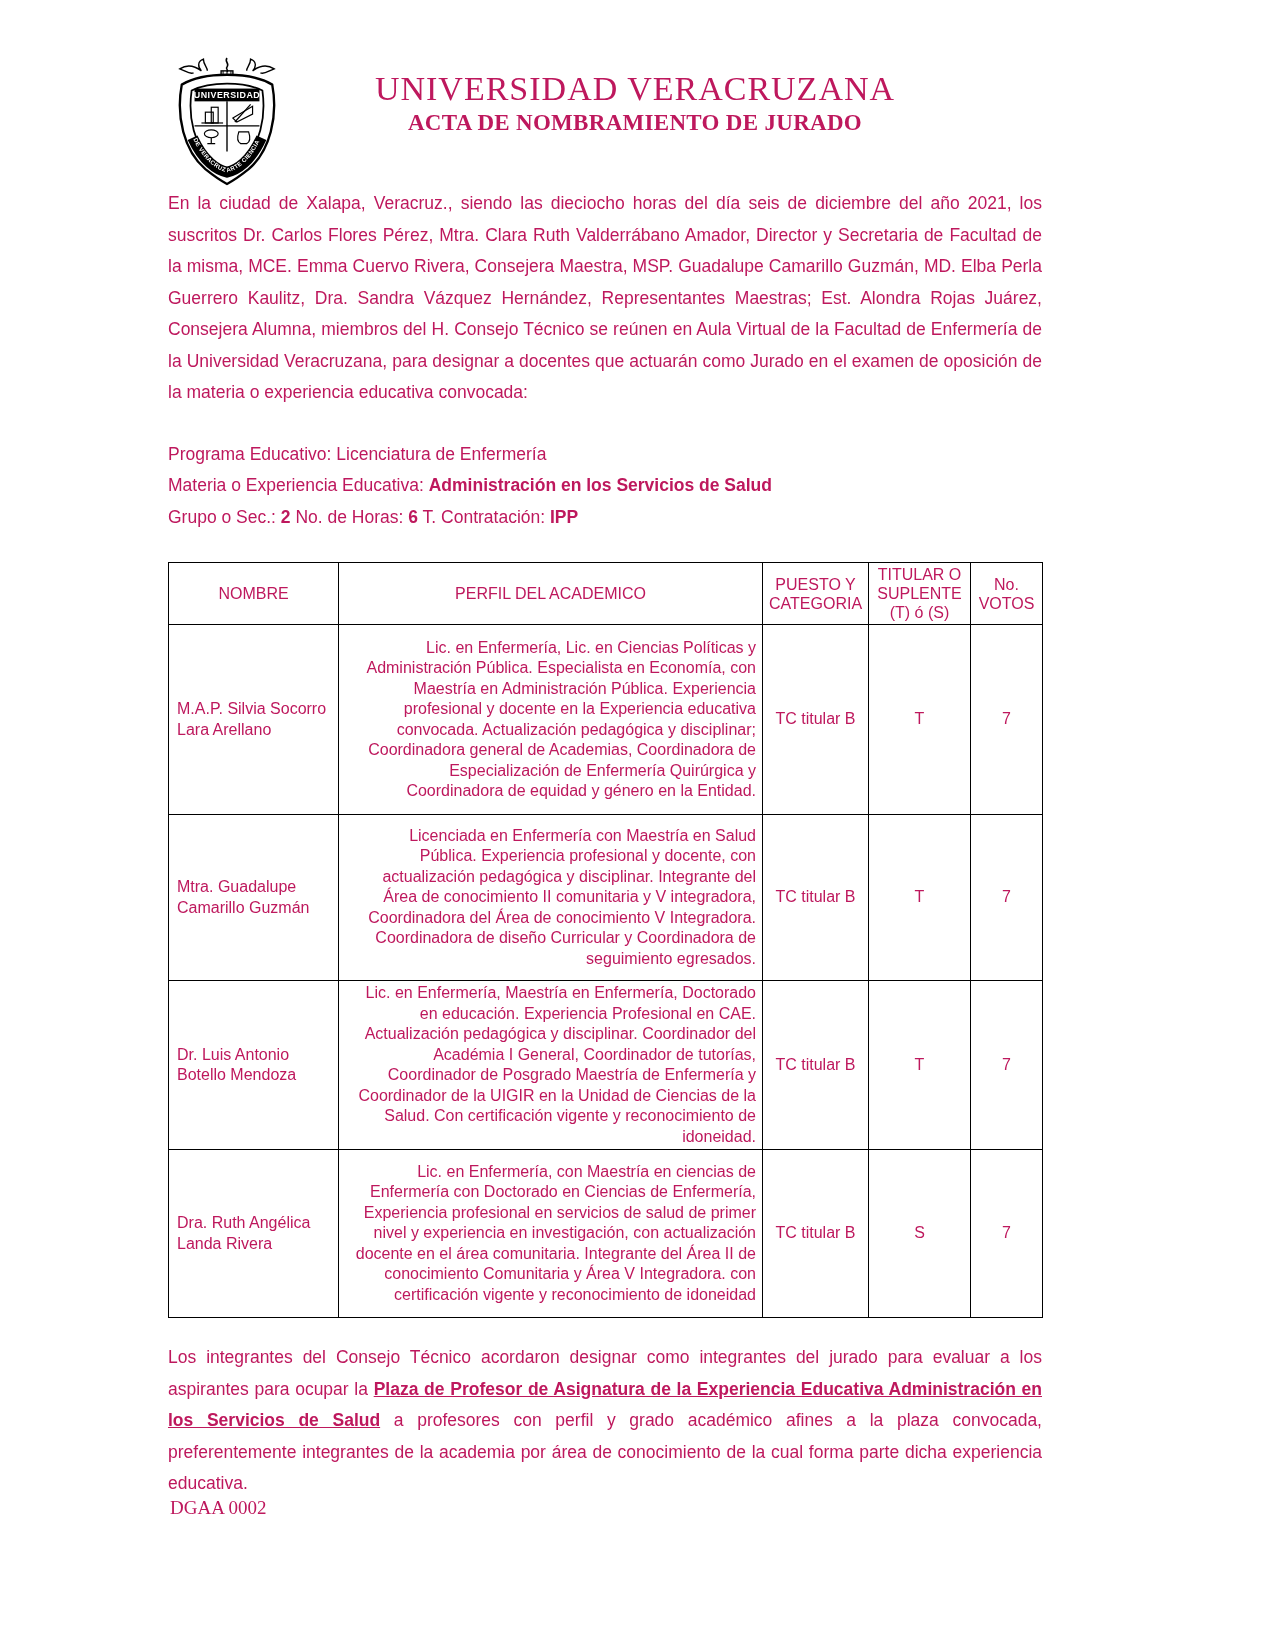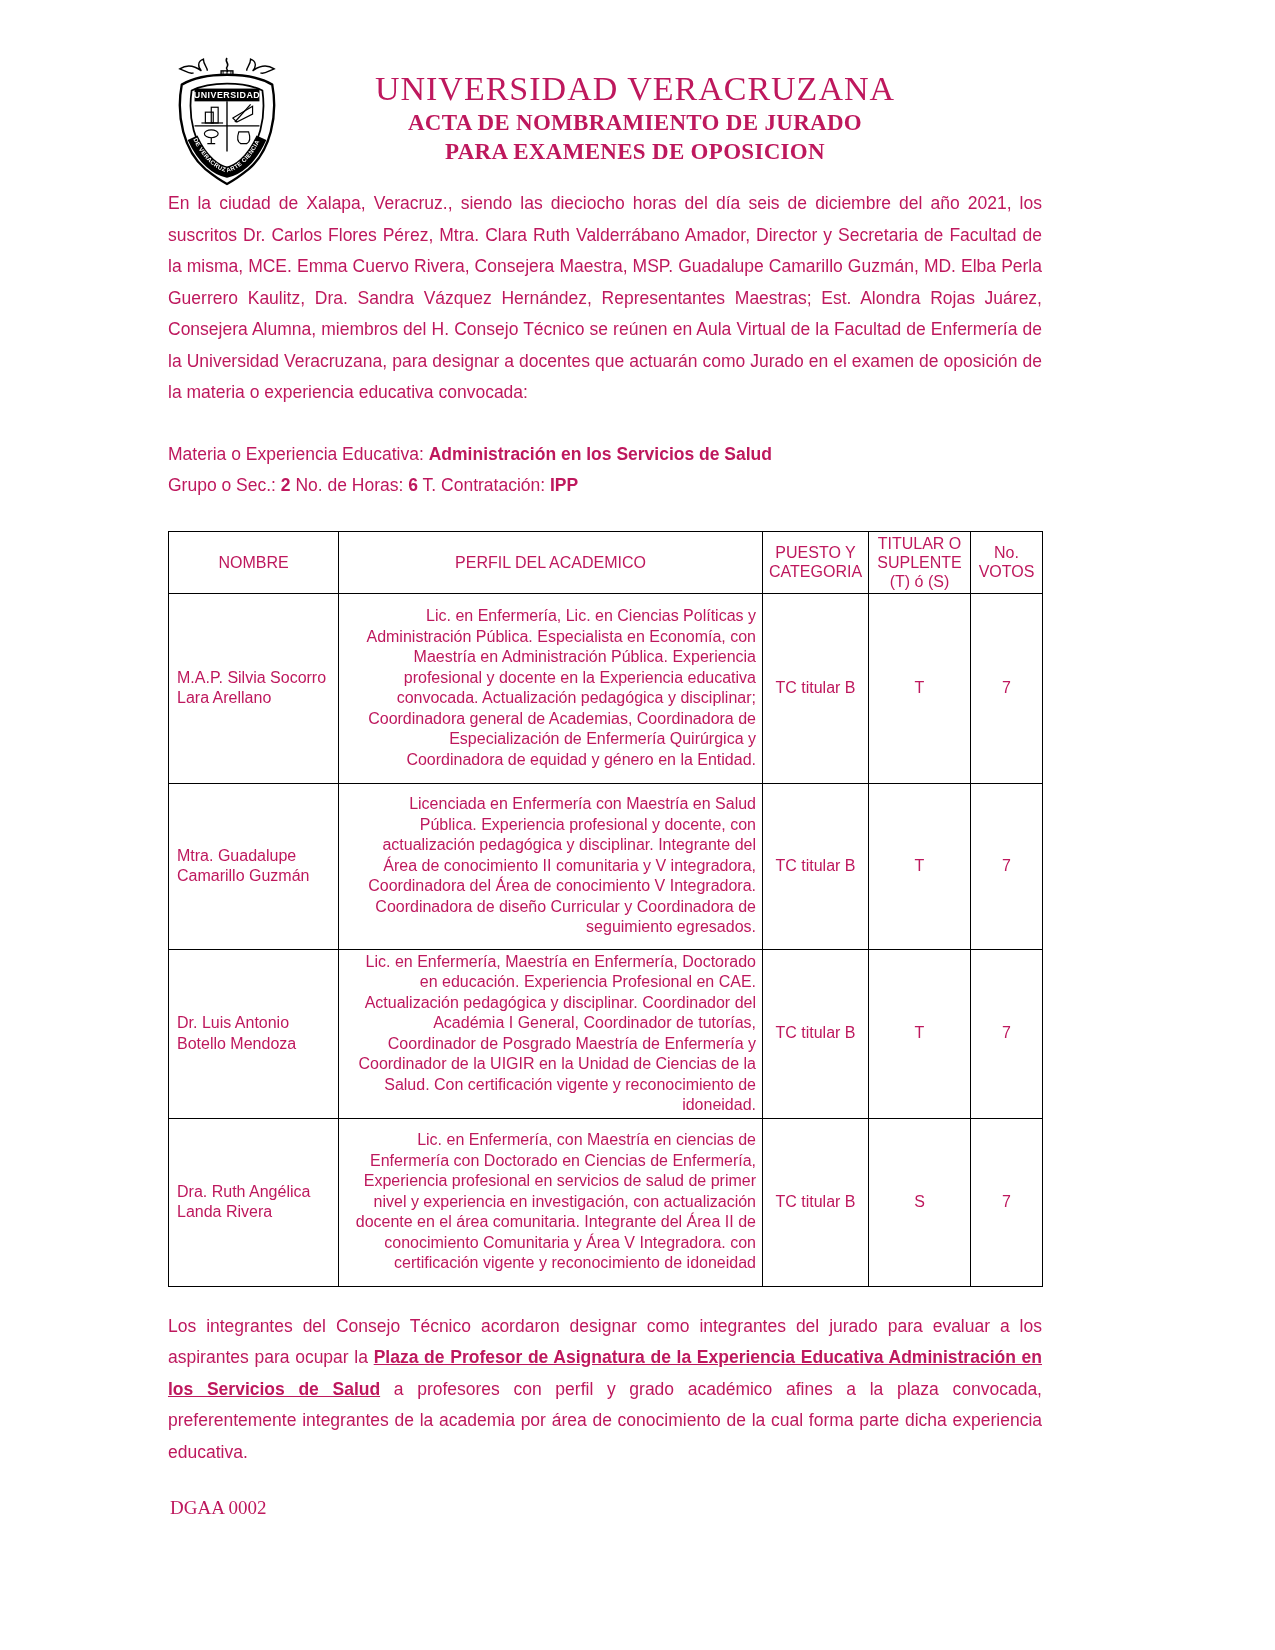--- a/index.html
+++ b/index.html
@@ -97,27 +97,27 @@
 
           <path id="uvband" d="M25,82 C36,106 50,115 60,117 C70,115 84,106 95,82" fill="none" stroke="#000" stroke-width="11"></path>
           <text font-family="Liberation Sans, sans-serif" font-size="6" font-weight="bold" fill="#ffffff" letter-spacing="0.4">
             <textPath href="#uvband" startOffset="50%" text-anchor="middle">LIS DE VERACRUZ ARTE CIENCIA LUZ</textPath>
           </text>
         </svg>
       </div>
       <div class="titles">
         <div class="uni-title">UNIVERSIDAD VERACRUZANA</div>
         <div class="acta-title">ACTA DE NOMBRAMIENTO DE JURADO</div>
-        <div class="acta-title">PARA EXAMENES DE OPOSICION</div>
       </div>
     </div>
 
     <p class="para intro">En la ciudad de Xalapa, Veracruz., siendo las dieciocho horas del día seis de diciembre del año 2021, los suscritos Dr. Carlos Flores Pérez, Mtra. Clara Ruth Valderrábano Amador, Director y Secretaria de Facultad de la misma, MCE. Emma Cuervo Rivera, Consejera Maestra, MSP. Guadalupe Camarillo Guzmán, MD. Elba Perla Guerrero Kaulitz, Dra. Sandra Vázquez Hernández, Representantes Maestras; Est. Alondra Rojas Juárez, Consejera Alumna, miembros del H. Consejo Técnico se reúnen en Aula Virtual de la Facultad de Enfermería de la Universidad Veracruzana, para designar a docentes que actuarán como Jurado en el examen de oposición de la materia o experiencia educativa convocada:</p>
 
     <div class="program">
+      <div class="program-line"><span>Programa Educativo: </span><span>Licenciatura de Enfermería</span></div>
       <div class="program-line"><span>Materia o Experiencia Educativa: </span><span class="bold">Administración en los Servicios de Salud</span></div>
       <div class="program-line"><span>Grupo o Sec.: </span><span class="bold">2</span><span> No. de Horas: </span><span class="bold">6</span><span> T. Contratación: </span><span class="bold">IPP</span></div>
     </div>
 
     <table class="jury-table">
       <colgroup>
         <col style="width:170px">
           <col style="width:424px">
           <col style="width:106px">
           <col style="width:102px">

